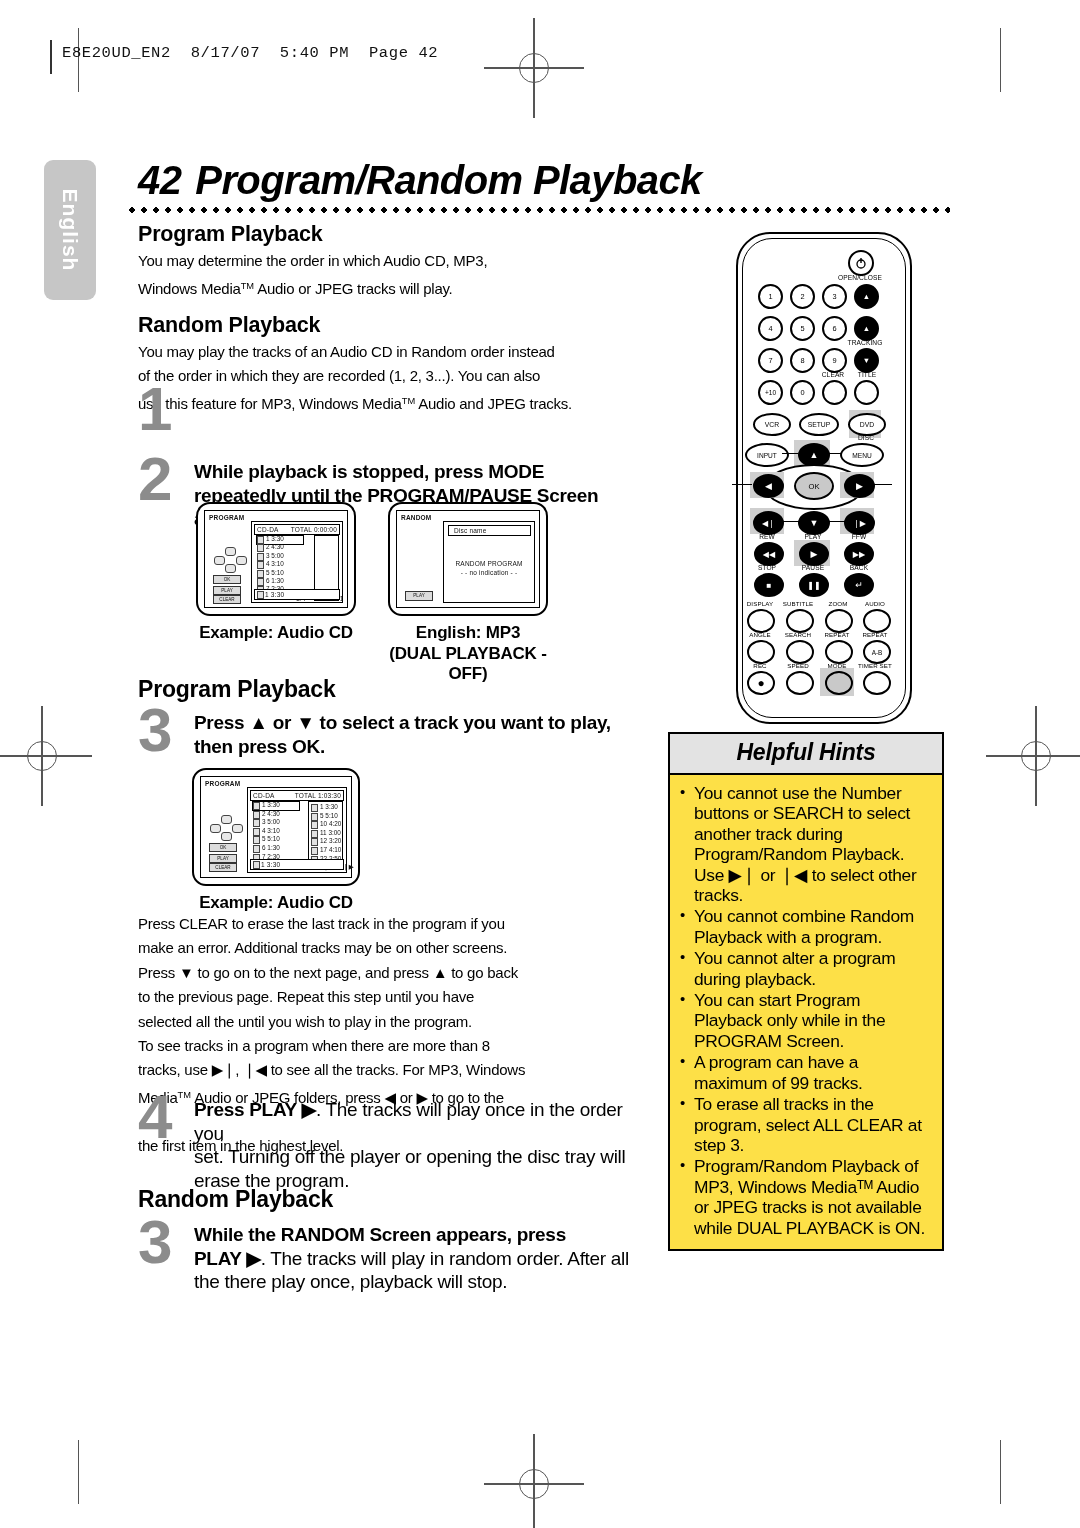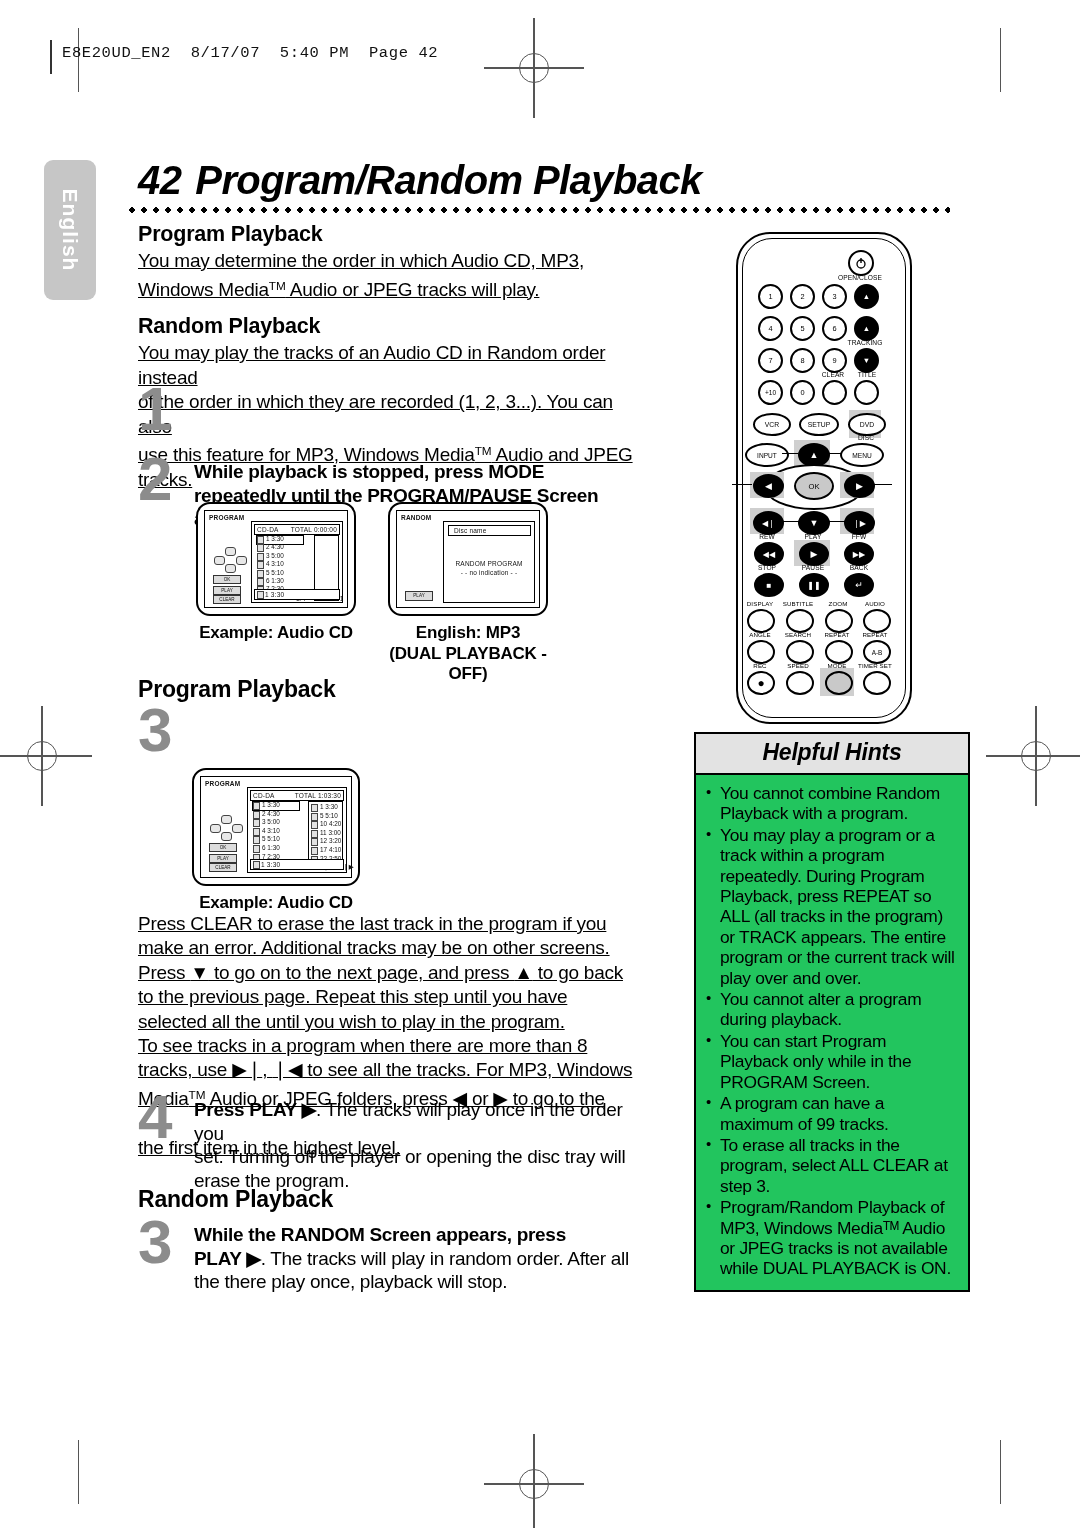--- a/index.html
+++ b/index.html
@@ -23,21 +23,21 @@
 
   
   .pagetitle{position:absolute;left:138px;top:158px;font-size:40px;font-weight:bold;font-style:italic;letter-spacing:-.6px;white-space:nowrap;}
   .pagetitle .num{margin-right:14px;}
   .dotrule{position:absolute;left:126px;top:206px;width:824px;height:8px;
      background-image:radial-gradient(circle,#000 2.6px,transparent 2.8px);
      background-size:12px 8px;background-repeat:repeat-x;}
 
   
   .h2{font-size:21.5px;font-weight:bold;letter-spacing:-.2px;}
-  .body{font-size:19px;line-height:24.5px;letter-spacing:-.25px;text-decoration:underline;}
+  .body{font-size:15px;line-height:24.5px;letter-spacing:-.25px;}
   .col-l{position:absolute;left:138px;width:512px;}
 
   .step{position:relative;min-height:56px;margin-top:12px;padding-left:56px;}
   .stepnum{position:absolute;left:0;top:-12px;font-size:62px;font-weight:bold;color:#8c8c8c;line-height:1;font-family:"Liberation Sans",sans-serif;}
   .steptext{font-size:19px;line-height:23.5px;letter-spacing:-.3px;}
   .steptext b{font-weight:bold;}
 
   sup.tm{font-size:.62em;vertical-align:.52em;letter-spacing:0;}
 
   
@@ -62,21 +62,21 @@
   .remote-body:after{content:"";position:absolute;left:4px;top:4px;right:4px;bottom:4px;border:1.1px solid #000;border-radius:30px;}
   .btn{position:absolute;border:2px solid #000;border-radius:50%;background:#fff;
        display:flex;align-items:center;justify-content:center;font-size:7.4px;font-weight:normal;color:#000;}
   .btn.dark{background:#000;color:#fff;border-color:#000;}
   .lbl{position:absolute;font-size:6.6px;color:#000;white-space:nowrap;letter-spacing:.1px;text-align:center;}
   .hl{position:absolute;background:#cfcfcf;}
   .navring{position:absolute;border:2px solid #000;border-radius:50%;background:#fff;}
   .connector{position:absolute;background:#000;height:1.4px;}
 
   
-  .hints{position:absolute;left:694px;top:732px;width:272px;border:2.6px solid #000;background:#22c55e;}
+  .hints{position:absolute;left:668px;top:732px;width:272px;border:2.6px solid #000;background:#fde047;}
   .hints-hd{border-bottom:2.6px solid #000;background:#e3e3e3;text-align:center;
       font-size:23px;font-weight:bold;font-style:italic;padding:5px 0 7px;letter-spacing:-.2px;}
   .hints-bd{padding:8px 10px 10px 8px;}
   .hint{position:relative;padding-left:16px;font-size:17.4px;line-height:20.4px;letter-spacing:-.3px;margin-bottom:1px;}
   .hint:before{content:"\2022";position:absolute;left:2px;top:-1px;font-size:15px;}
 </style>
 </head>
 <body>
 
 <div class="cropline" style="left:78px;top:28px;width:1.4px;height:64px;"></div>
@@ -210,20 +210,24 @@
     </div>
   </div>
   <div class="caption">English: MP3</div>
   <div class="caption" style="margin-top:1px;">(DUAL PLAYBACK - OFF)</div>
 </div>
 
 <div class="col-l" style="top:676px;">
   <div class="h2" style="font-size:23px;">Program Playback</div>
   <div class="step" style="margin-top:8px;">
     <div class="stepnum">3</div>
+    <div class="steptext">
+      <b><span>Press </span><span>▲</span><span> or </span><span>▼</span><span> to select a track you want to play,</span><br>
+      <span>then press OK.</span></b>
+    </div>
   </div>
 </div>
 
 <div class="osdwrap" style="left:192px;top:768px;width:168px;">
   <div class="osdbox">
     <div class="osd" style="height:100px;">
       <div class="osd-label" style="left:4px;top:3px;font-weight:bold;">PROGRAM</div>
       <div class="dpad" style="left:9px;top:38px;width:32px;height:24px;">
         <i style="left:11px;top:0;"></i>
           <i style="left:0;top:9px;"></i>
@@ -427,21 +431,21 @@
   <div class="hl" style="left:84px;top:436px;width:34px;height:28px;"></div>
   <div class="btn" style="left:11px;top:439px;width:24px;height:20px;font-size:12px;">●</div>
   <div class="btn" style="left:50px;top:439px;width:24px;height:20px;"></div>
   <div class="btn" style="left:89px;top:439px;width:24px;height:20px;background:#c9c9c9;"></div>
   <div class="btn" style="left:127px;top:439px;width:24px;height:20px;"></div>
 </div>
 
 <div class="hints">
   <div class="hints-hd">Helpful Hints</div>
   <div class="hints-bd" id="hint-list">
+      <div class="hint">You cannot use the Number buttons or SEARCH to select another track during Program/Random Playback. Use ▶❘ or ❘◀ to select other tracks.</div>
       <div class="hint">You cannot combine Random Playback with a program.</div>
-      <div class="hint">You may play a program or a track within a program repeatedly. During Program Playback, press REPEAT so ALL (all tracks in the program) or TRACK appears. The entire program or the current track will play over and over.</div>
       <div class="hint">You cannot alter a program during playback.</div>
       <div class="hint">You can start Program Playback only while in the PROGRAM Screen.</div>
       <div class="hint">A program can have a maximum of 99 tracks.</div>
       <div class="hint">To erase all tracks in the program, select ALL CLEAR at step 3.</div>
       <div class="hint">Program/Random Playback of MP3, Windows Mediaᵀᴹ Audio or JPEG tracks is not available while DUAL PLAYBACK is ON.</div>
     </div>
 </div>
 
 </body></html>

